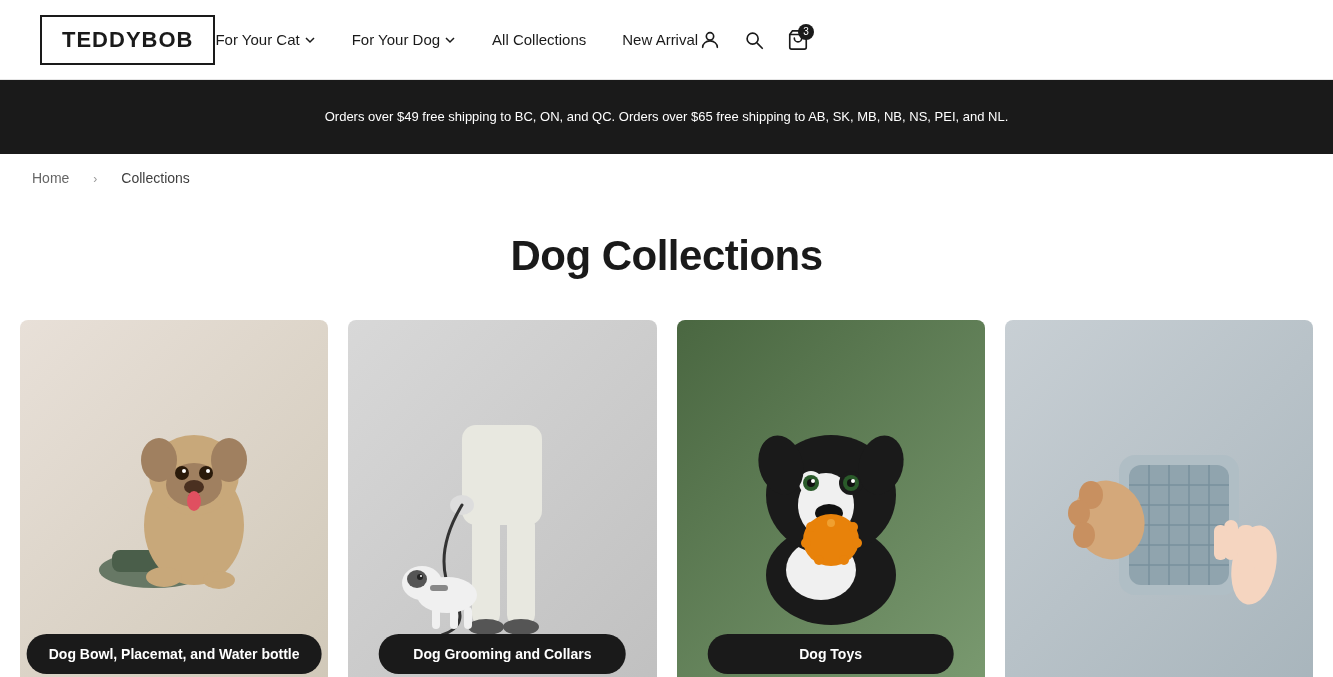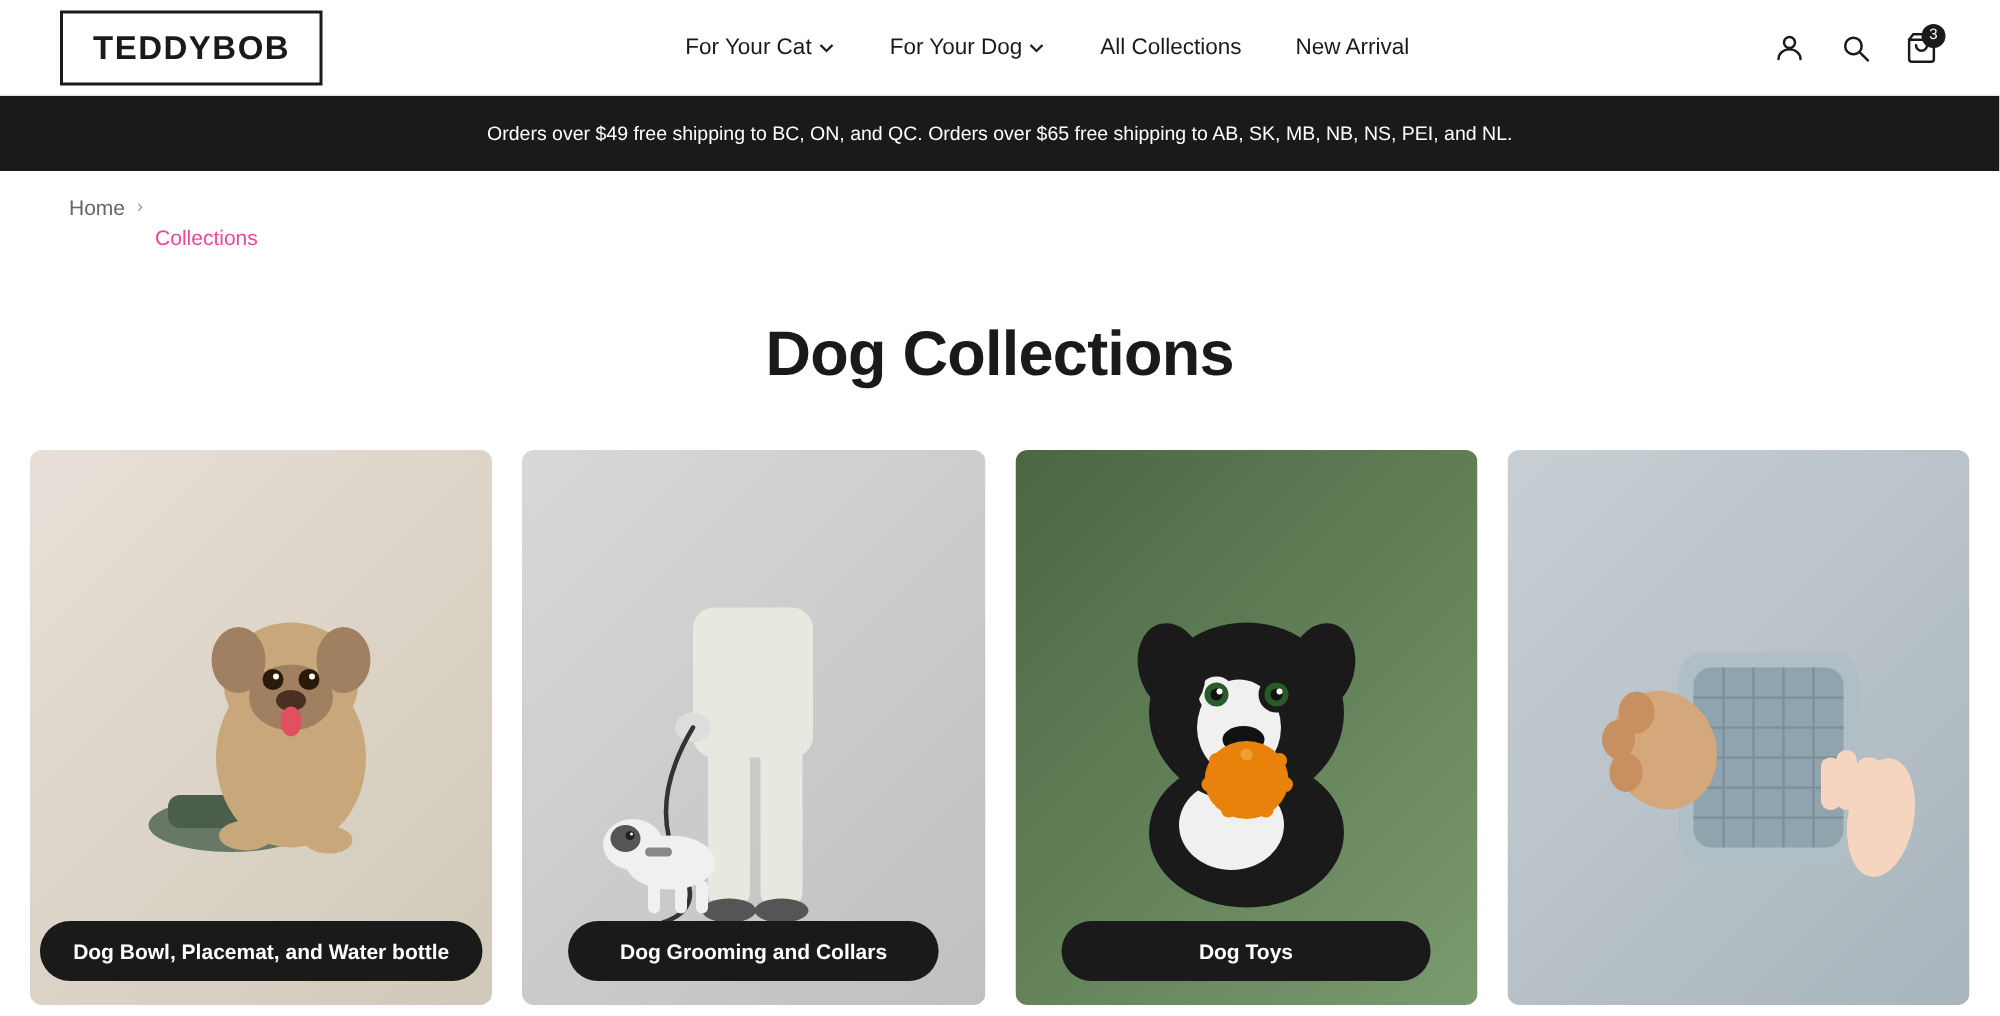--- a/index.html
+++ b/index.html
@@ -2,23 +2,23 @@
 <html><head>
   <meta charset="utf-8">
   <style>
     * { margin: 0; padding: 0; box-sizing: border-box; }
     body { font-family: -apple-system, BlinkMacSystemFont, 'Segoe UI', Helvetica, Arial, sans-serif; background: #fff; color: #1a1a1a; }
 
     
     .header {
       display: flex;
       align-items: center;
-      justify-content: space-between;
+      justify-content: flex-start;
       padding: 0 40px;
-      height: 64px;
+      height: 80px;
       border-bottom: 1px solid #e5e5e5;
     }
     .logo-wrapper {
       border: 2px solid #1a1a1a;
       padding: 10px 20px;
       font-size: 22px;
       font-weight: 800;
       letter-spacing: 1px;
       cursor: pointer;
     }
@@ -69,41 +69,41 @@
       display: flex;
       align-items: center;
       justify-content: center;
     }
 
     
     .banner {
       background: #1a1a1a;
       color: #fff;
       text-align: center;
-      padding: 16px 20px;
+      padding: 28px 20px;
       font-size: 13px;
       line-height: 1.4;
     }
 
     
     .breadcrumb {
       display: flex;
-      align-items: flex-start;
-      gap: 8px;
-      padding: 16px 46px;
+      align-items: flex-end;
+      gap: 24px;
+      padding: 16px 32px;
       font-size: 14px;
       color: #666;
     }
     .breadcrumb a {
       color: #666;
       text-decoration: none;
       cursor: pointer;
     }
     .breadcrumb-sep { color: #999; font-size: 12px; }
-    .breadcrumb-current { color: #ec4899; margin-top: 20px; }
+    .breadcrumb-current { color: #404040; }
 
     
     .page-title-section {
       text-align: center;
       padding: 30px 20px 40px;
     }
     .page-title {
       font-size: 42px;
       font-weight: 700;
       letter-spacing: -0.5px;

